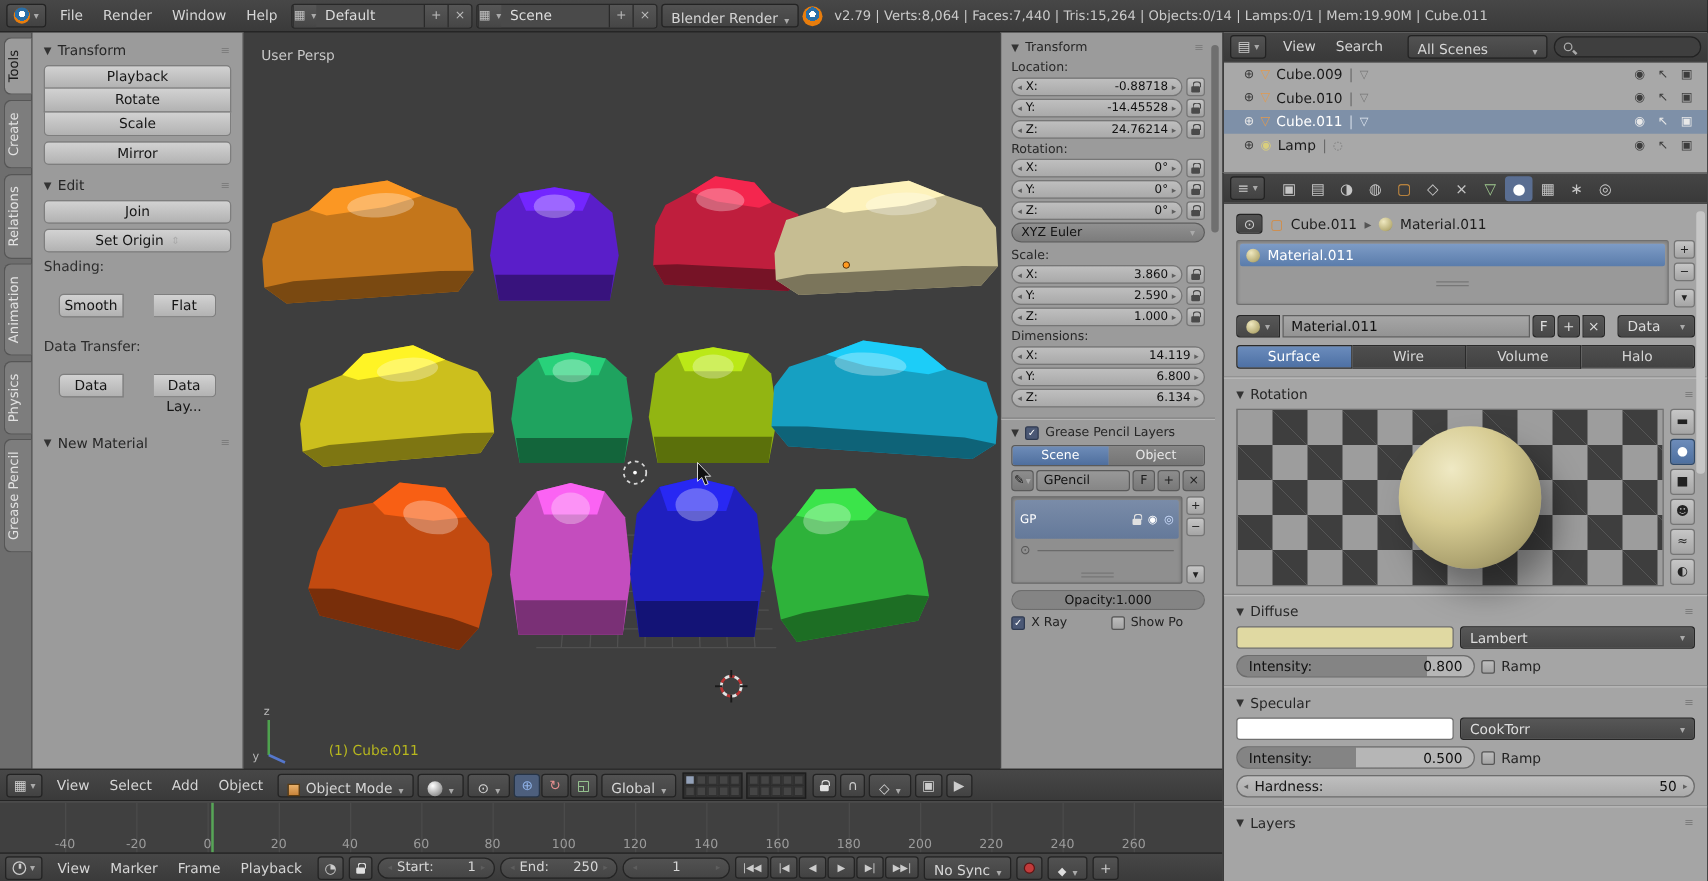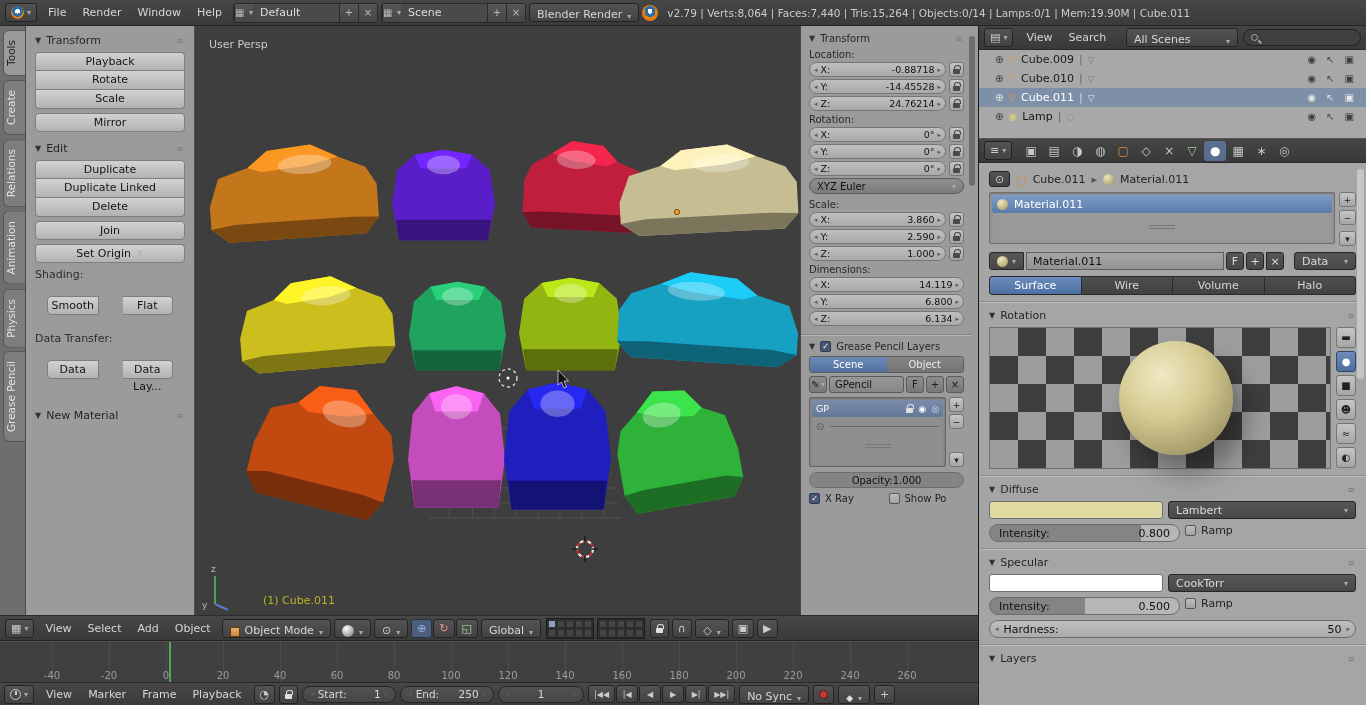--- a/index.html
+++ b/index.html
@@ -62,21 +62,21 @@
 .nmenu{height:16px;display:flex;align-items:center;justify-content:center;gap:4px;background:linear-gradient(#909090,#7c7c7c);border:1px solid #5c5c5c;border-radius:8px;padding:0 7px;color:#111;margin:2px 0 5px}
 .nsep{height:1px;background:#848484;box-shadow:0 1px 0 #b5b5b5;margin:8px -8px 6px}
 .seg{display:flex;height:17px;border:1px solid #5a5a5a;border-radius:3px;overflow:hidden;margin-bottom:3px}
 .seg .opt{flex:1;display:flex;align-items:center;justify-content:center;background:linear-gradient(#868686,#757575);color:#e8e8e8}
 .seg .opt.on{background:linear-gradient(#6e8cb8,#4f6f9e);color:#fff}
 .idrow{display:flex;gap:2px;margin-bottom:4px;height:17px}
 .ibtn{width:18px;display:flex;align-items:center;justify-content:center;background:linear-gradient(#8d8d8d,#787878);border:1px solid #5a5a5a;border-radius:3px;color:#1d1d1d}
 .ifield{flex:1;display:flex;align-items:center;gap:4px;background:linear-gradient(#989898,#868686);border:1px solid #5a5a5a;border-radius:3px;color:#111;padding:0 5px}
 .gp-wrap{display:flex;gap:3px;margin-bottom:5px}
 .gp-list{flex:1;height:70px;background:#8f8f8f;border:1px solid #666;box-shadow:inset 0 1px 3px rgba(0,0,0,.25);padding:2px;border-radius:2px}
-.gp-layer{height:17px;display:flex;align-items:center;gap:5px;padding:0 4px;background:linear-gradient(#7a8ca8,#64799a);border-radius:2px;color:#fff;font-size:9.5px}
+.gp-layer{height:31px;display:flex;align-items:center;gap:5px;padding:0 4px;background:linear-gradient(#7a8ca8,#64799a);border-radius:2px;color:#fff;font-size:9.5px}
 .gp-side{width:15px;display:flex;flex-direction:column;gap:2px}
 .sbtn{height:15px;display:flex;align-items:center;justify-content:center;background:linear-gradient(#c6c6c6,#a5a5a5);border:1px solid #757575;border-radius:3px;color:#222;font-size:9px}
 .slider{height:16px;display:flex;align-items:center;justify-content:space-between;padding:0 8px;border:1px solid #6d6d6d;border-radius:8px;color:#111;background:#9a9a9a;margin:2px 0 5px}
 .cbrow{display:flex;gap:5px;align-items:center;color:#222}
 .cb{width:11px;height:11px;border:1px solid #565656;border-radius:2px;background:linear-gradient(#bdbdbd,#a3a3a3);display:inline-flex;align-items:center;justify-content:center;color:#fff;font-size:8px;flex:none}
 .cb.on{background:#4b5875;border-color:#2e3950}
 .gripline{width:26px;margin:12px auto 0;border-top:1px solid #777;border-bottom:1px solid #777;height:4px}
 
 #view3d-header{left:0;top:615px;width:978px;height:26px;display:flex;align-items:center;gap:3px;padding:0 5px;border-top:1px solid #2c2c2c}
 .sphereicon{width:12px;height:12px;border-radius:50%;background:radial-gradient(circle at 35% 30%,#fff,#8a8a8a 80%);display:inline-block}
@@ -123,21 +123,21 @@
 .idrow2{display:flex;gap:2px;height:18px;margin-bottom:6px}
 .namefield{flex:1;display:flex;align-items:center;padding:0 6px;background:linear-gradient(#a6a6a6,#939393);border:1px solid #5f5f5f;color:#111}
 .pdrop{height:18px;display:inline-flex;align-items:center;gap:4px;padding:0 7px;background:linear-gradient(#575757,#474747);border:1px solid #262626;border-radius:3px;color:#ddd}
 .sq18{width:18px;justify-content:center;padding:0}
 .typetabs{display:flex;height:19px;margin-bottom:2px}
 .typetab{flex:1;display:flex;align-items:center;justify-content:center;background:linear-gradient(#4e4e4e,#424242);border:1px solid #2a2a2a;border-left-width:0;color:#d6d6d6}
 .typetab:first-child{border-left-width:1px;border-radius:3px 0 0 3px}
 .typetab:last-child{border-radius:0 3px 3px 0}
 .typetab.on{background:linear-gradient(#6b8cbc,#4d70a4);color:#fff}
 .psep{height:2px;border-top:1px solid #8d8d8d;border-bottom:1px solid #bcbcbc;margin:6px -10px}
-.prow{display:flex;gap:5px;margin-bottom:5px;align-items:flex-start}
+.prow{display:flex;gap:5px;margin-bottom:5px;align-items:center}
 .half{flex:1}
 .swatch{height:18px;border:1px solid #6f6f6f;border-radius:3px}
 .pslider{height:18px;display:flex;align-items:center;justify-content:space-between;padding:0 9px;border:1px solid #6d6d6d;border-radius:9px;color:#111;background:#b6b6b6}
 .pfield{height:18px;display:flex;align-items:center;border:1px solid #6d6d6d;border-radius:9px;background:linear-gradient(#bfbfbf,#aaa);color:#111;padding:0 5px}
 .checker{flex:1;position:relative;height:142px;border:1px solid #707070;background-color:#9d9d9d;background-image:linear-gradient(45deg,#3e3e3e 25%,transparent 25%,transparent 75%,#3e3e3e 75%),linear-gradient(45deg,#3e3e3e 25%,transparent 25%,transparent 75%,#3e3e3e 75%);background-size:56px 56px;background-position:0 0,28px 28px}
 .mball{position:absolute;left:38%;top:9%;width:114px;height:114px;border-radius:50%;background:radial-gradient(circle at 37% 30%,#efe9c4 0%,#d6cb92 40%,#a89e6c 75%,#736b45 100%);box-shadow:12px 18px 26px rgba(0,0,0,.35)}
 .sbtn.pv{height:21px;font-size:10px}
 .sbtn.pv.on{background:linear-gradient(#6d8cba,#4d6f9f);color:#fff;border-color:#2e4868}
 .scrollthumb{position:absolute;border-radius:3px}
 </style>
@@ -193,25 +193,20 @@
   <div class="grp">
       <div class="tbtn">Playback</div>
       <div class="tbtn">Rotate</div>
       <div class="tbtn">Scale</div>
     </div>
   <div class="tbtn">Mirror</div>
   <div class="phead" style="margin-top:10px">
       <span class="tri">▼</span>
       <span>Edit</span>
       <span class="grip">≡</span>
-    </div>
-  <div class="grp">
-      <div class="tbtn">Duplicate</div>
-      <div class="tbtn">Duplicate Linked</div>
-      <div class="tbtn">Delete</div>
     </div>
   <div class="tbtn">Join</div>
   <div class="tbtn menu-tbtn">
       <span>Set Origin</span>
       <span class="dd" style="margin-left:0">⇕</span>
     </div>
   <div class="slabel">Shading:</div>
   <div class="pair">
     <div class="tbtn">Smooth</div>
     <div class="tbtn">Flat</div>

